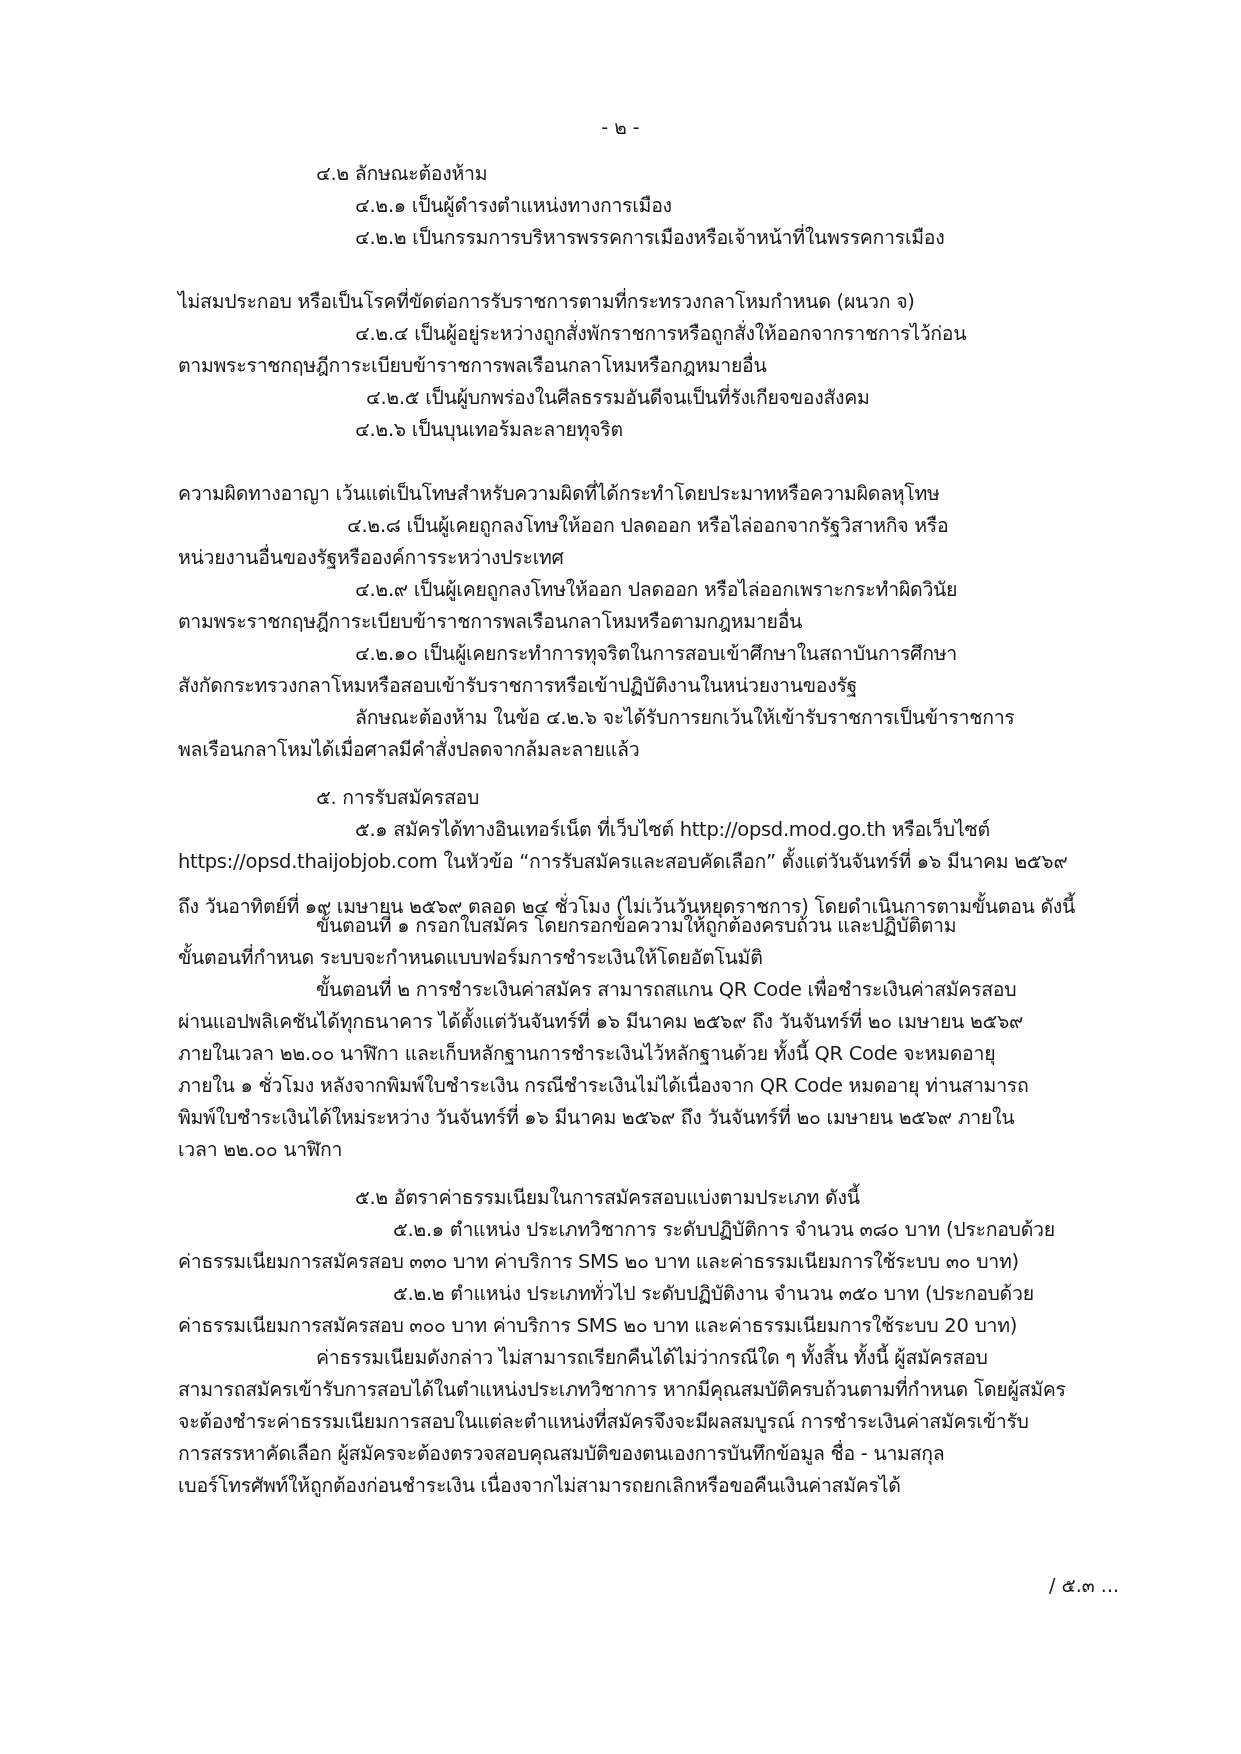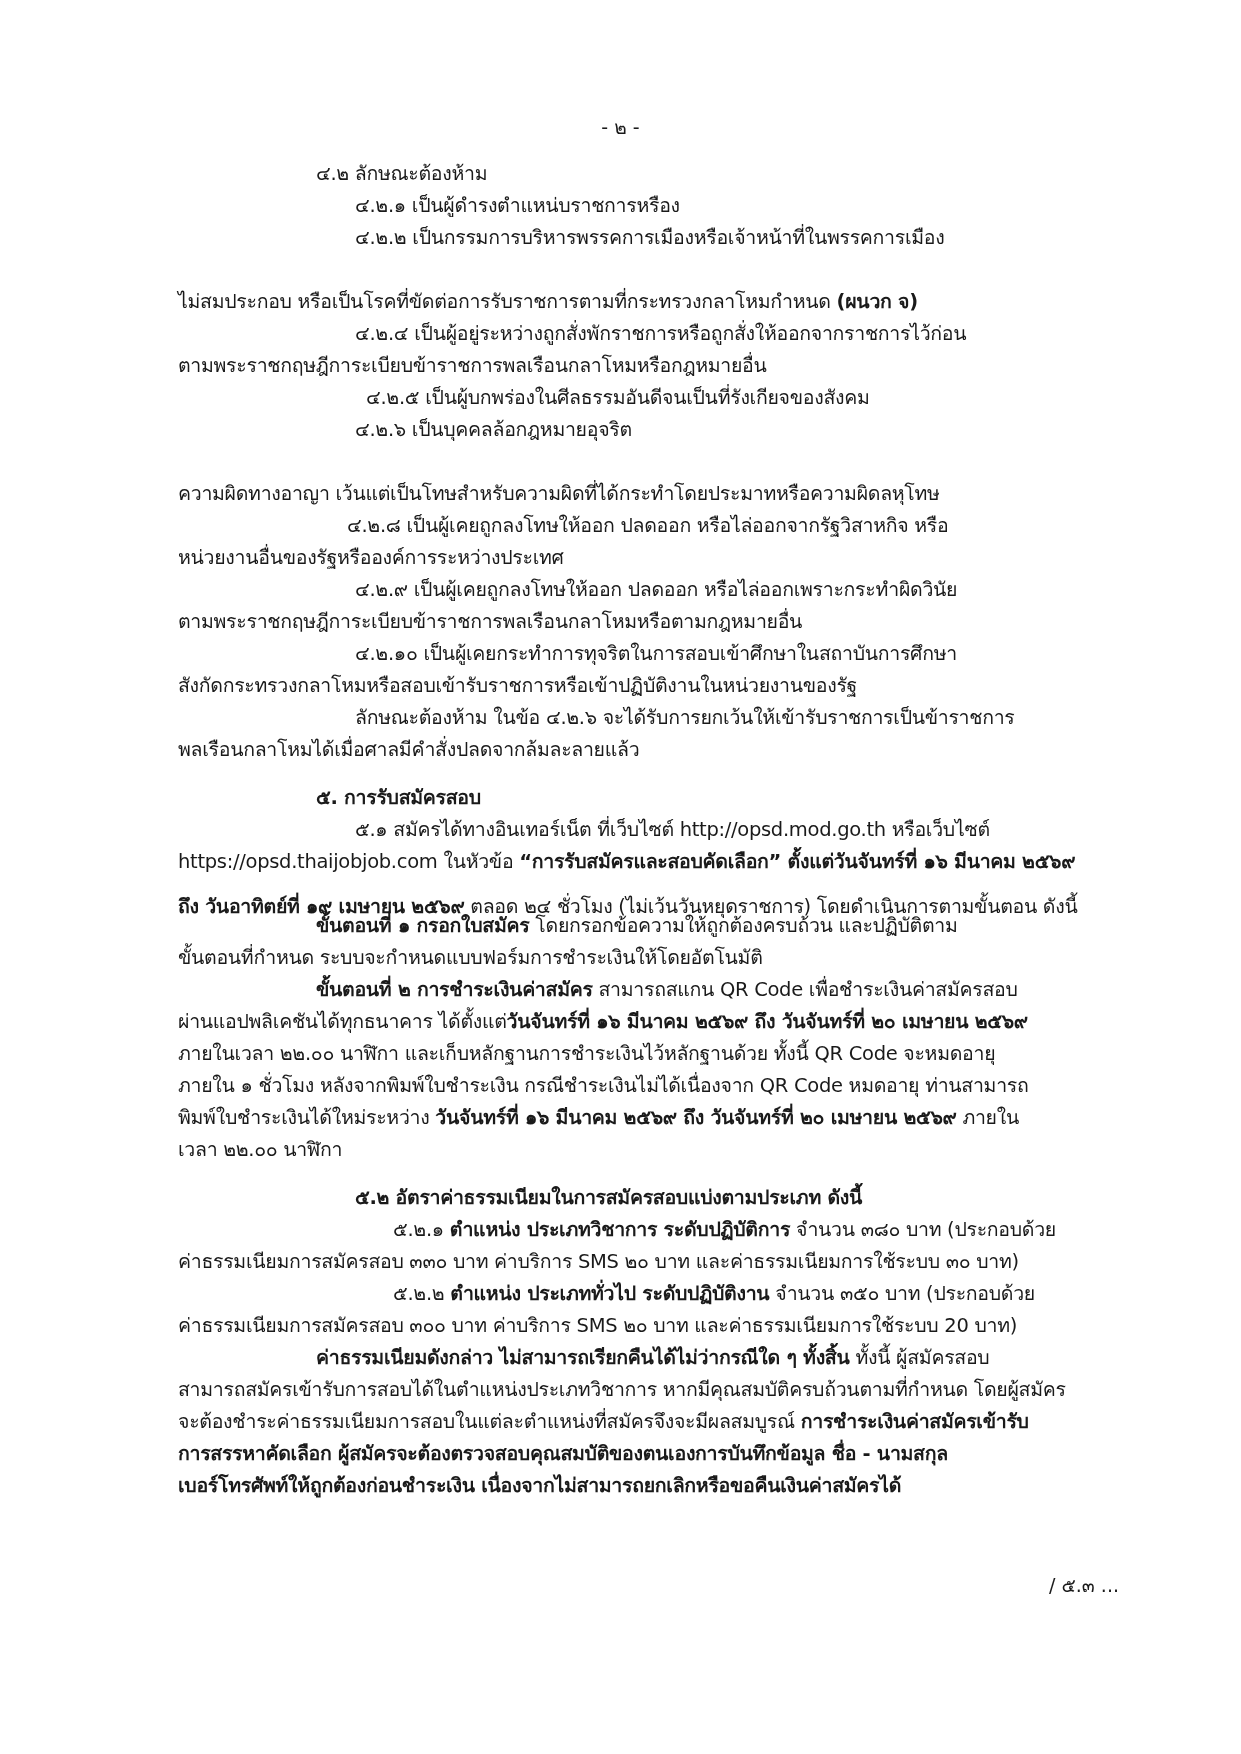--- a/index.html
+++ b/index.html
@@ -1,39 +1,39 @@
 <!DOCTYPE html>
 <html><head>
 <meta charset="utf-8">
 <style>
   html, body { margin: 0; padding: 0; background: #ffffff; }
   body { width: 1241px; height: 1754px; position: relative; overflow: hidden;
          font-family: "DejaVu Sans", "Liberation Sans", sans-serif; color: #1a1a1a; }
   .page { position: absolute; left: 0; top: 0; width: 1241px; height: 1754px; }
   .line { position: absolute; font-size: 19.5px; line-height: 32px; white-space: nowrap; letter-spacing: -0.3px; }
-  .b { font-weight: bold; }
+  .b { font-weight: normal; }
   .pagenum { position: absolute; top: 112px; left: 0; width: 1241px; text-align: center; font-size: 19px; }
   .cont { position: absolute; top: 1570px; right: 122px; font-size: 19px; }
 </style>
 </head>
 <body>
 
 <div class="page">
 
   <div class="pagenum">- ๒ -</div>
 
   <div class="line b" style="left:316px; top:158px; font-weight:normal;">๔.๒ ลักษณะต้องห้าม</div>
 
-  <div class="line" style="left:355px; top:190px;"><span>๔.๒.๑</span> <span>เป็นผู้ดำรงตำแหน่บราชการหรือง</span></div>
+  <div class="line" style="left:355px; top:190px;"><span>๔.๒.๑</span> <span>เป็นผู้ดำรงตำแหน่งทางการเมือง</span></div>
   <div class="line" style="left:355px; top:222px;"><span>๔.๒.๒</span> <span>เป็นกรรมการบริหารพรรคการเมืองหรือเจ้าหน้าที่ในพรรคการเมือง</span></div>
   <div class="line" style="left:178px; top:286px;"><span>ไม่สมประกอบ หรือเป็นโรคที่ขัดต่อการรับราชการตามที่กระทรวงกลาโหมกำหนด</span> <span class="b">(ผนวก จ)</span></div>
   <div class="line" style="left:355px; top:318px;"><span>๔.๒.๔</span> <span>เป็นผู้อยู่ระหว่างถูกสั่งพักราชการหรือถูกสั่งให้ออกจากราชการไว้ก่อน</span></div>
   <div class="line" style="left:178px; top:350px;">ตามพระราชกฤษฎีการะเบียบข้าราชการพลเรือนกลาโหมหรือกฎหมายอื่น</div>
   <div class="line" style="left:355px; top:382px;margin-left:11px;"><span>๔.๒.๕</span> <span>เป็นผู้บกพร่องในศีลธรรมอันดีจนเป็นที่รังเกียจของสังคม</span></div>
-  <div class="line" style="left:355px; top:414px;"><span>๔.๒.๖</span> <span>เป็นบุคคลล้อกฎหมายอุจริต</span></div>
+  <div class="line" style="left:355px; top:414px;"><span>๔.๒.๖</span> <span>เป็นบุนเทอร้มละลายทุจริต</span></div>
   <div class="line" style="left:178px; top:478px;">ความผิดทางอาญา เว้นแต่เป็นโทษสำหรับความผิดที่ได้กระทำโดยประมาทหรือความผิดลหุโทษ</div>
   <div class="line" style="left:347px; top:510px;"><span>๔.๒.๘</span> <span>เป็นผู้เคยถูกลงโทษให้ออก ปลดออก หรือไล่ออกจากรัฐวิสาหกิจ หรือ</span></div>
   <div class="line" style="left:178px; top:542px;">หน่วยงานอื่นของรัฐหรือองค์การระหว่างประเทศ</div>
   <div class="line" style="left:355px; top:574px;"><span>๔.๒.๙</span> <span>เป็นผู้เคยถูกลงโทษให้ออก ปลดออก หรือไล่ออกเพราะกระทำผิดวินัย</span></div>
   <div class="line" style="left:178px; top:606px;">ตามพระราชกฤษฎีการะเบียบข้าราชการพลเรือนกลาโหมหรือตามกฎหมายอื่น</div>
   <div class="line" style="left:355px; top:638px;"><span>๔.๒.๑๐</span> <span>เป็นผู้เคยกระทำการทุจริตในการสอบเข้าศึกษาในสถาบันการศึกษา</span></div>
   <div class="line" style="left:178px; top:670px;">สังกัดกระทรวงกลาโหมหรือสอบเข้ารับราชการหรือเข้าปฏิบัติงานในหน่วยงานของรัฐ</div>
   <div class="line" style="left:355px; top:702px;">ลักษณะต้องห้าม ในข้อ ๔.๒.๖ จะได้รับการยกเว้นให้เข้ารับราชการเป็นข้าราชการ</div>
   <div class="line" style="left:178px; top:734px;">พลเรือนกลาโหมได้เมื่อศาลมีคำสั่งปลดจากล้มละลายแล้ว</div>
 

